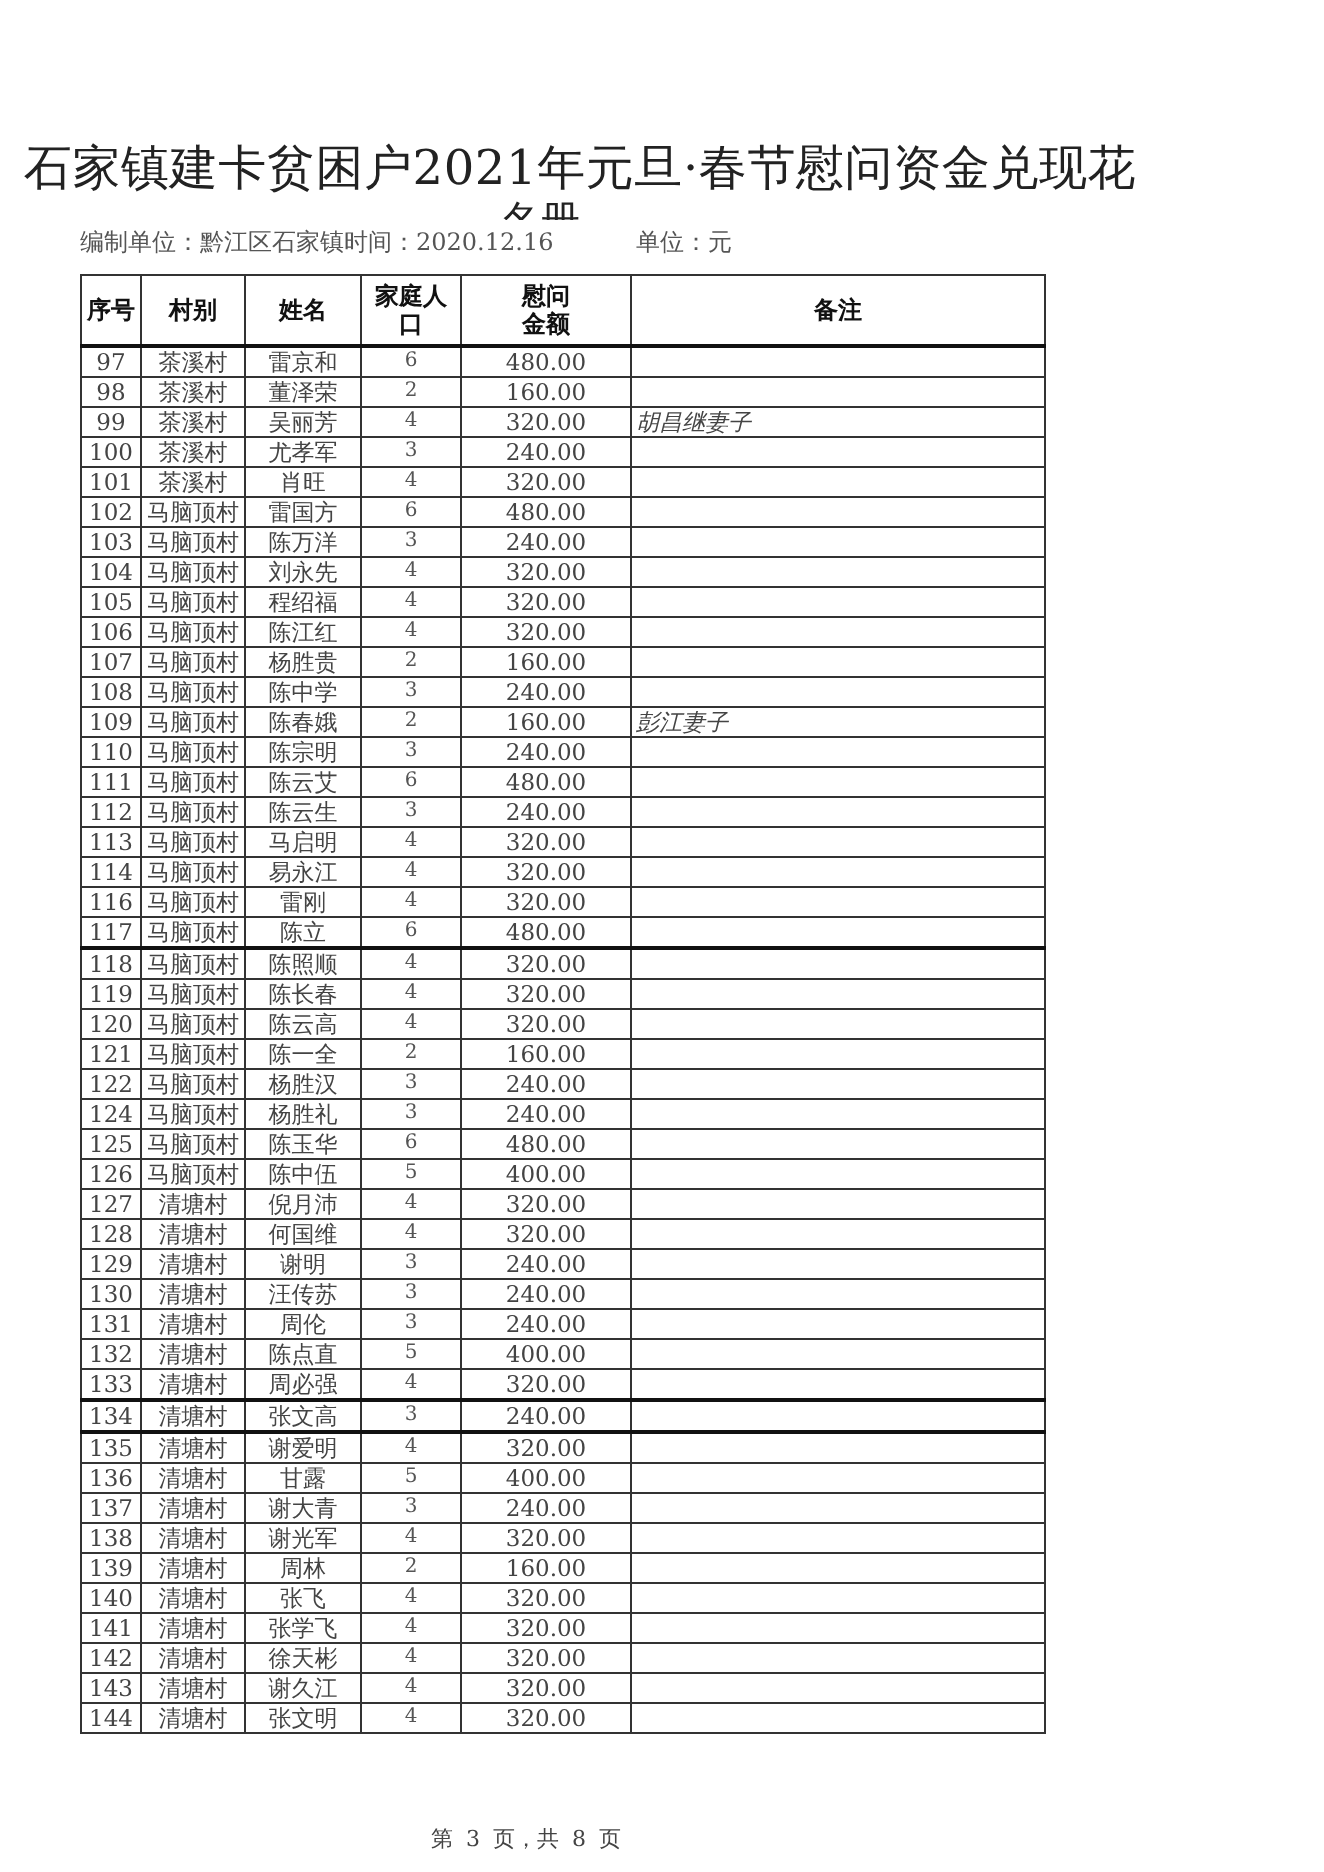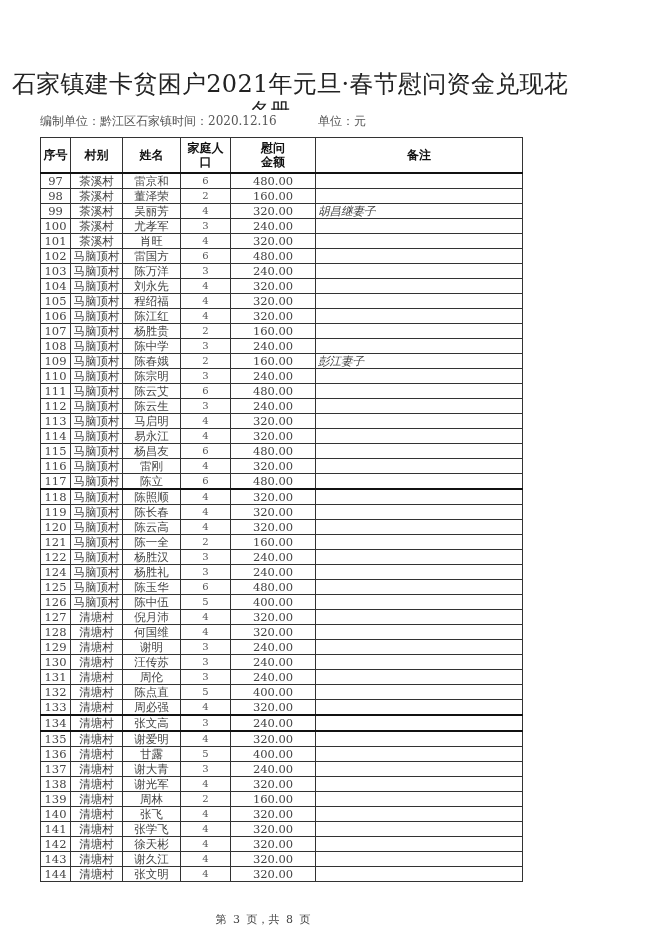--- a/index.html
+++ b/index.html
@@ -185,28 +185,20 @@
       </tr>
       <tr>
         <td>114</td>
         <td>马脑顶村</td>
         <td>易永江</td>
         <td class="sm">4</td>
         <td>320.00</td>
         <td class="note"></td>
       </tr>
       <tr>
-        <td>115</td>
-        <td>马脑顶村</td>
-        <td>杨昌友</td>
-        <td class="sm">6</td>
-        <td>480.00</td>
-        <td class="note"></td>
-      </tr>
-      <tr>
         <td>116</td>
         <td>马脑顶村</td>
         <td>雷刚</td>
         <td class="sm">4</td>
         <td>320.00</td>
         <td class="note"></td>
       </tr>
       <tr class="thick-bottom">
         <td>117</td>
         <td>马脑顶村</td>

